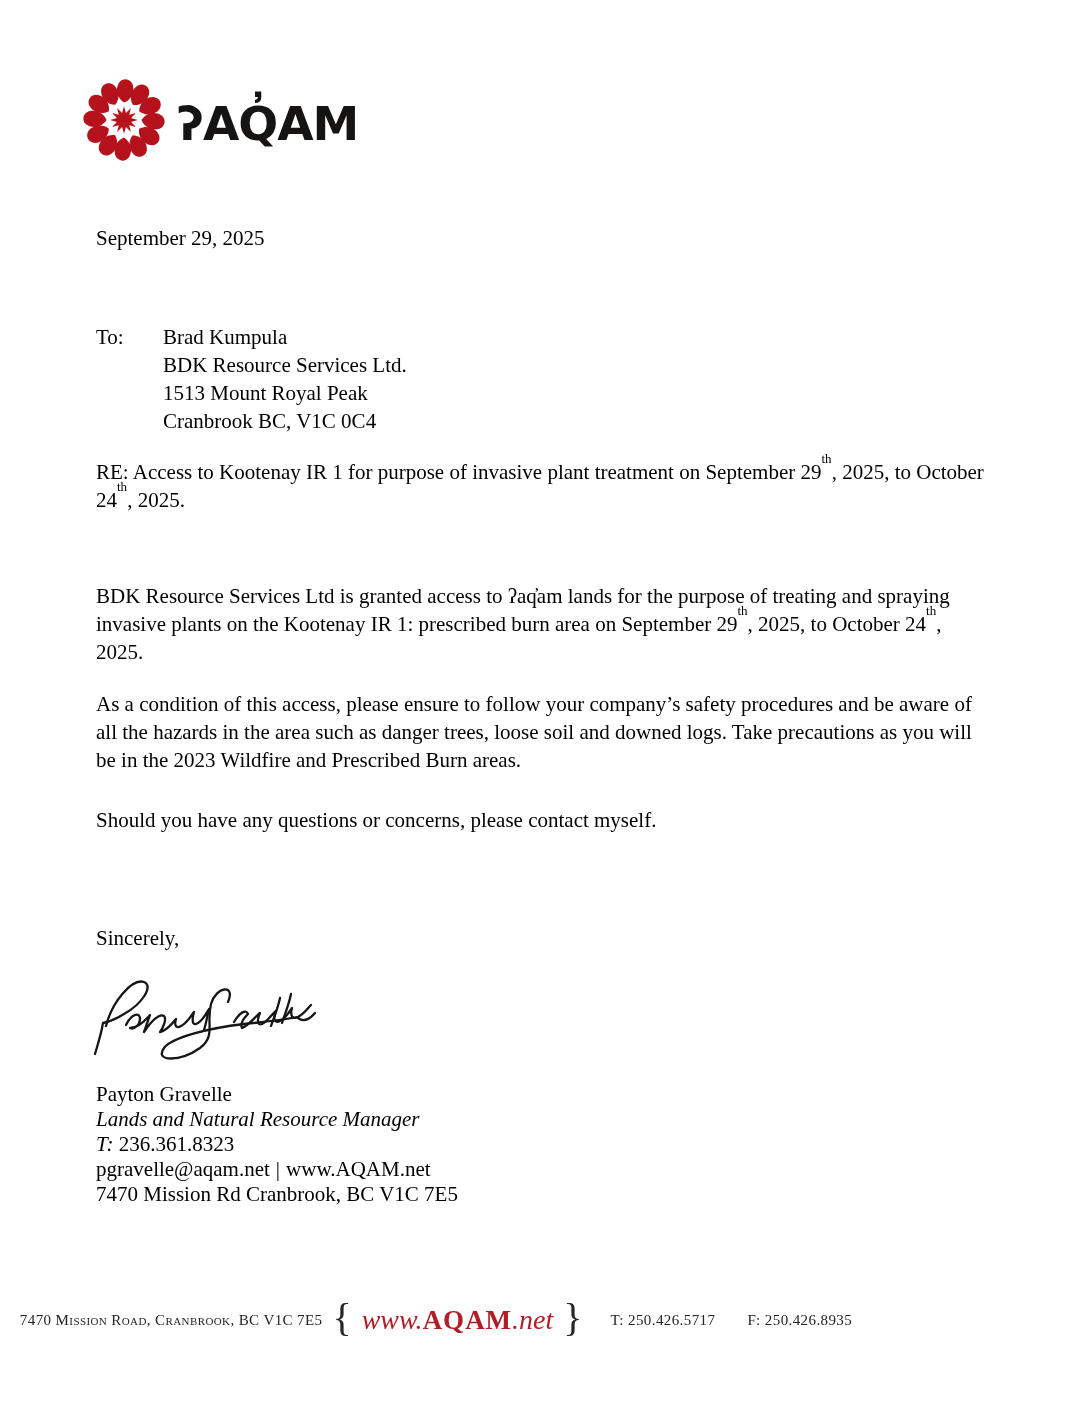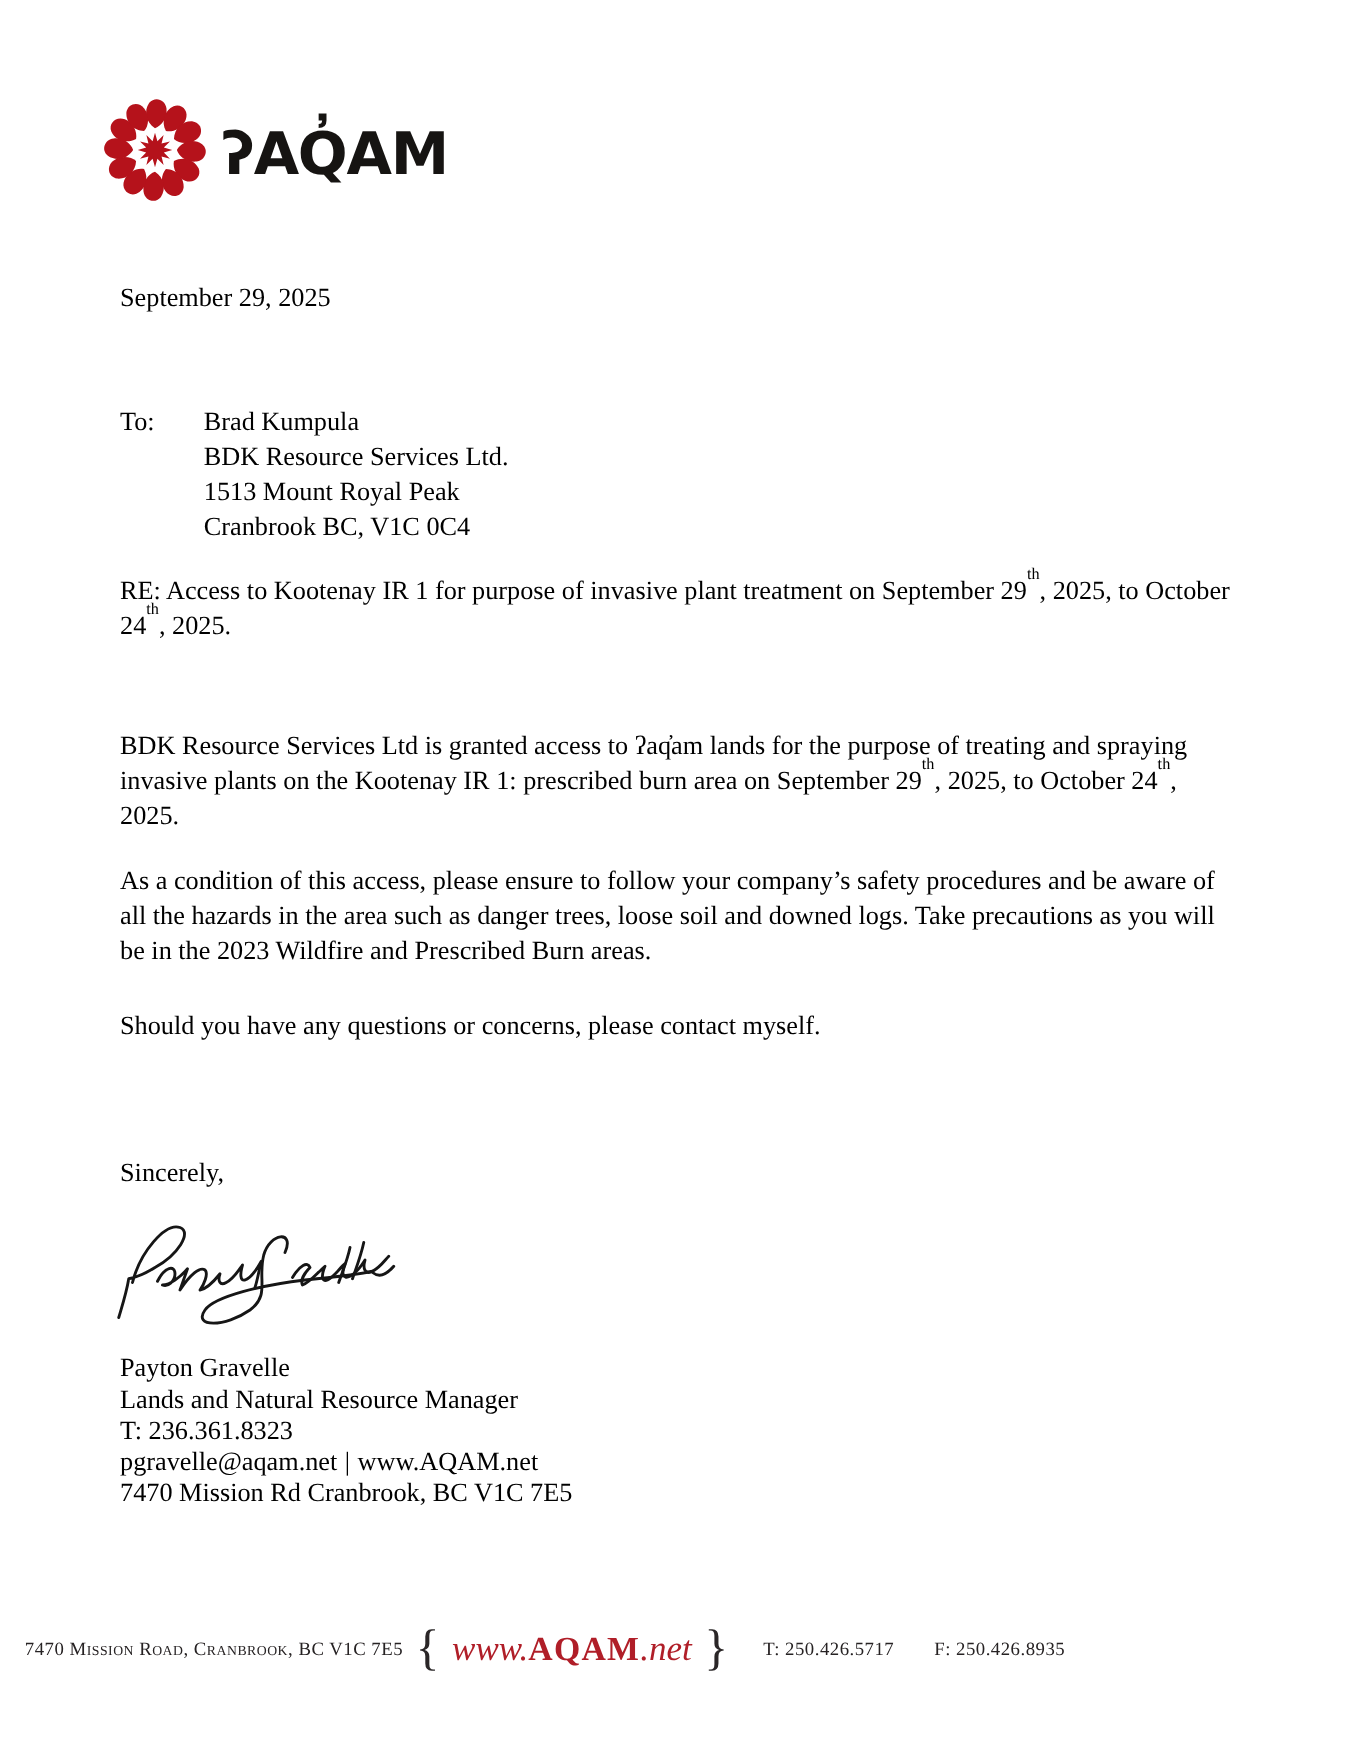--- a/index.html
+++ b/index.html
@@ -49,21 +49,21 @@
     line-height:0;
   }
 
   
   .signature-wrap { position:absolute; left:92px; top:962px; width:230px; height:110px; }
   .signature-wrap svg { width:100%; height:100%; }
   .sig-stroke { fill:none; stroke:#161616; stroke-width:2.3; stroke-linecap:round; stroke-linejoin:round; }
 
   
   .sender-block { top:1082px; line-height:25px; }
-  .sender-title, .phone-label { }
+  .sender-title, .phone-label { font-style:italic; }
   .link { color:#000; cursor:pointer; }
   .link-sep { text-decoration:none; padding:0 6px; }
 
   
   .footer {
     position:absolute; left:0; top:1292px; width:872px; height:56px;
     display:flex; justify-content:center; align-items:center;
     color:#262223;
   }
   .footer-address, .footer-phone, .footer-fax {

